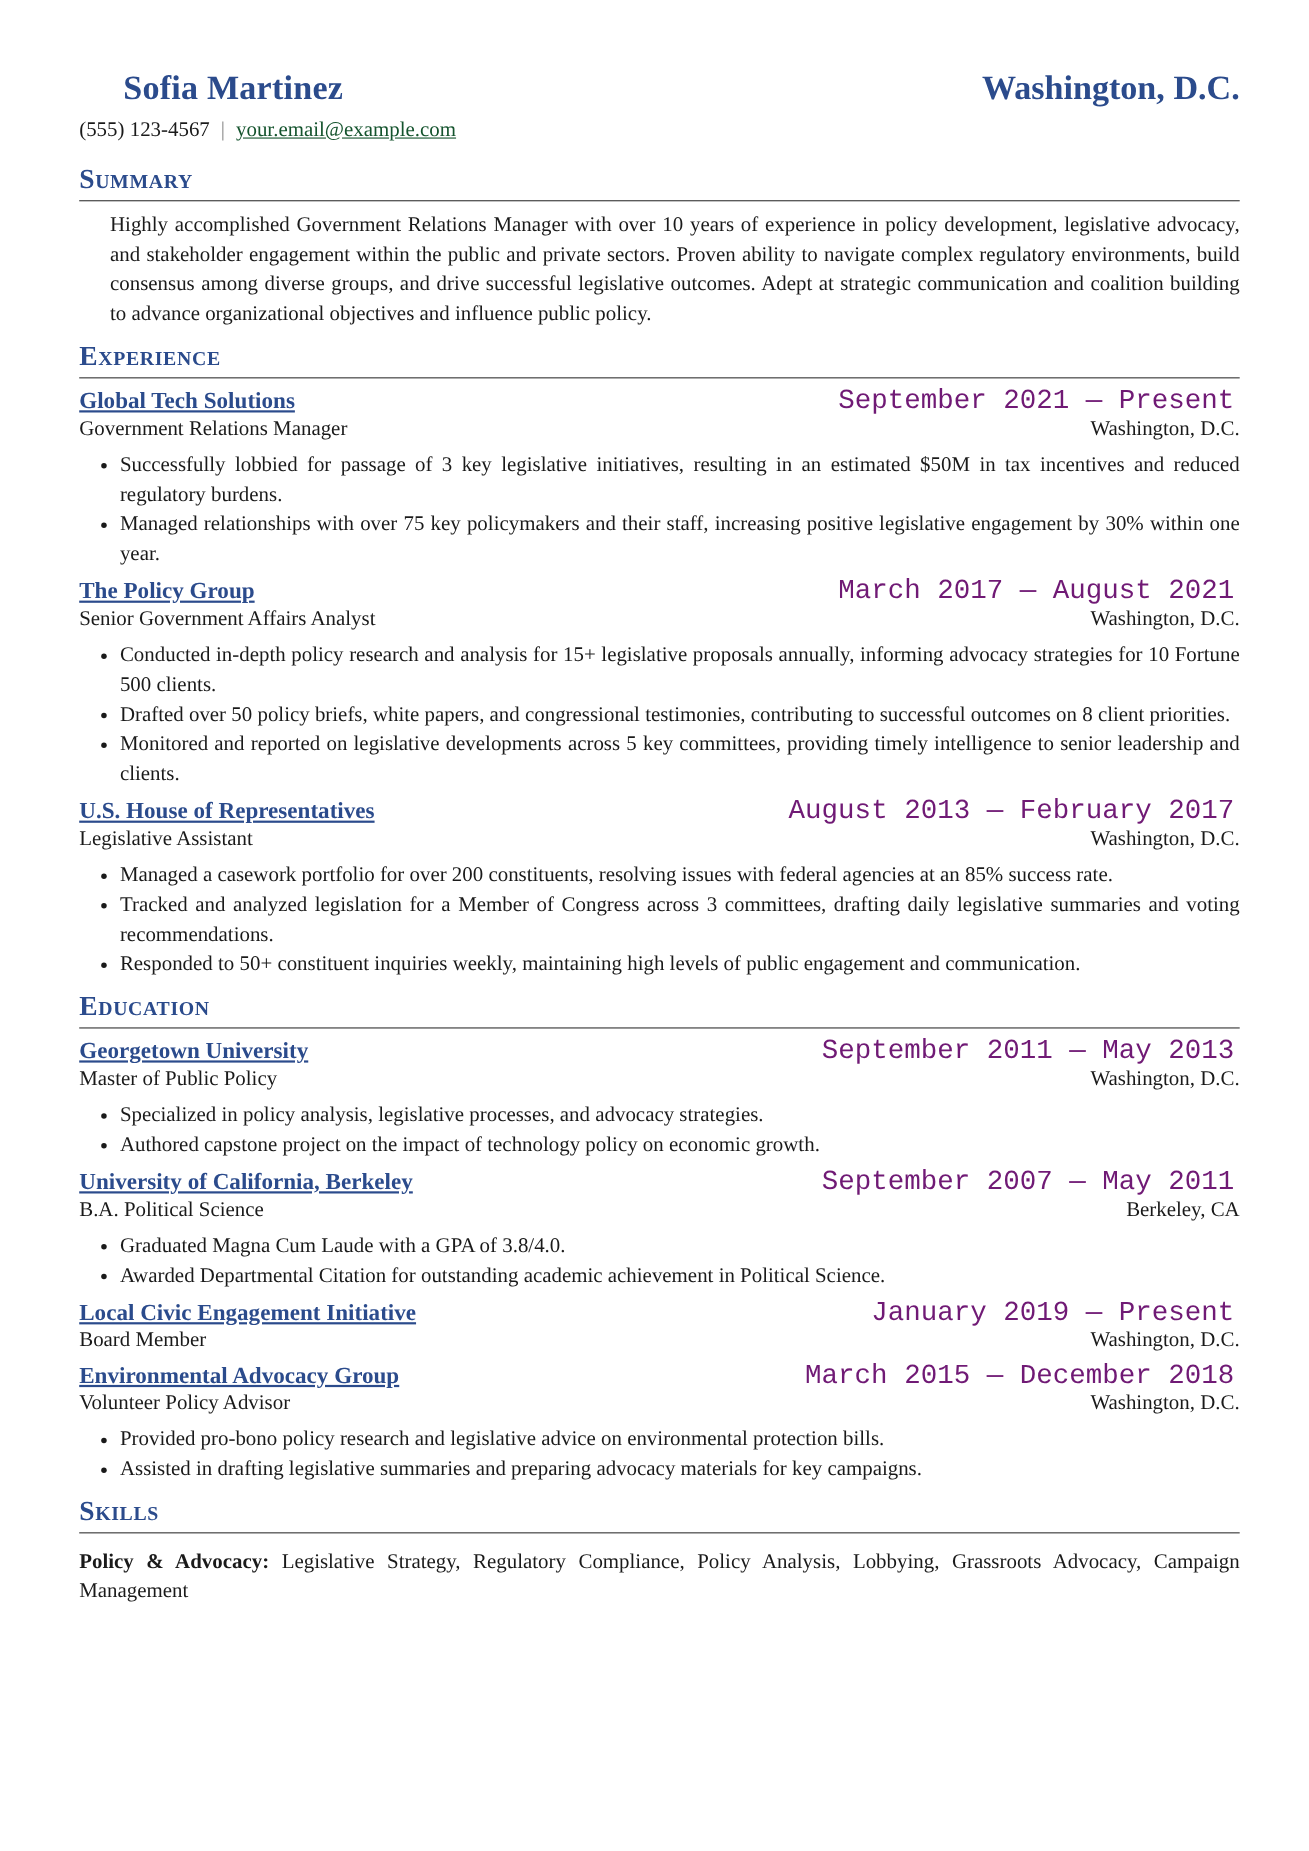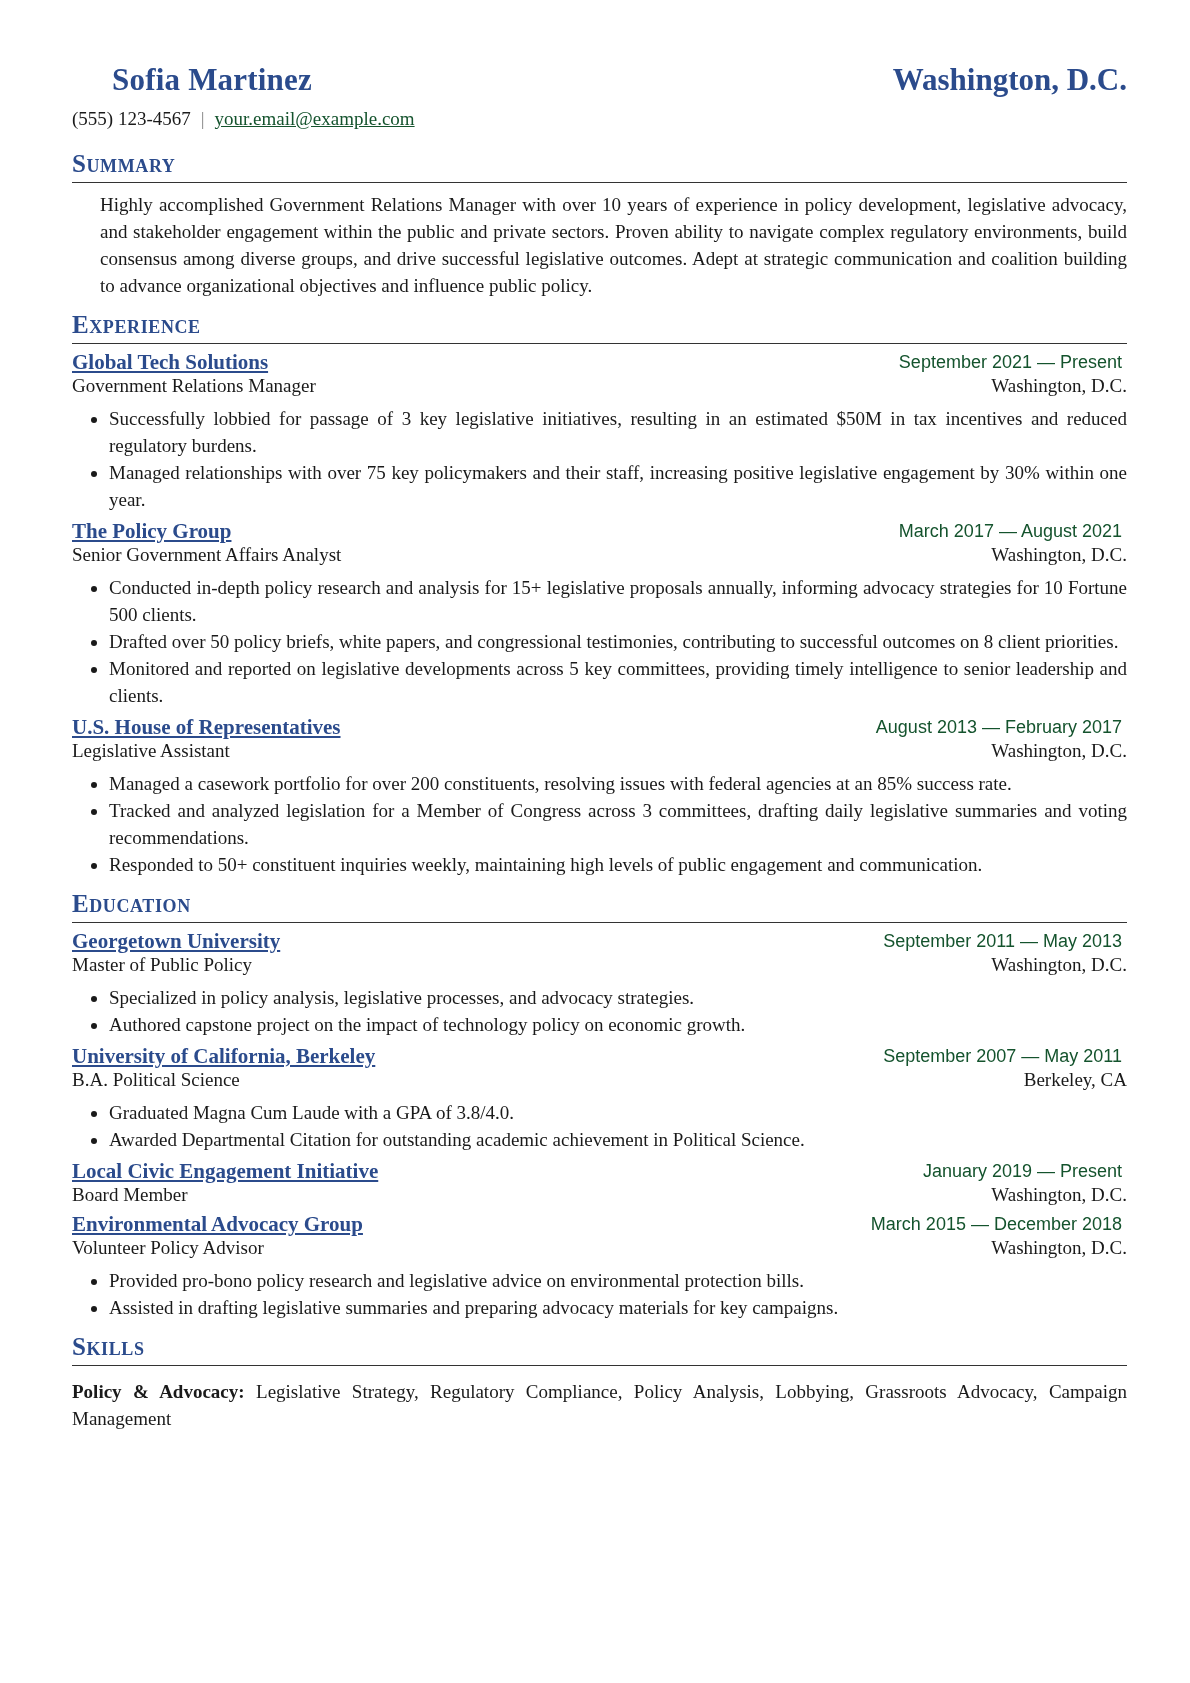--- a/index.html
+++ b/index.html
@@ -17,21 +17,21 @@
   .contact a { color: #14532d; text-decoration: underline; }
   .section-title {
     font-family: "Liberation Serif", serif; font-weight: bold; font-variant: small-caps;
     font-size: 25px; color: #2b4b8c; letter-spacing: 0.6px;
     border-bottom: 1.5px solid #333; line-height: 28px; padding-bottom: 4px; margin-top: 12px;
   }
   .para { font-family: "Liberation Serif", serif; font-size: 19px; line-height: 27px; text-align: justify; margin-top: 8px; margin-left: 28px; }
   .entry { margin-top: 6px; }
   .entry-row { display: flex; justify-content: space-between; align-items: center; gap: 13px; }
   .org { font-family: "Liberation Serif", serif; font-weight: bold; font-size: 21px; color: #2b4b8c; text-decoration: underline; }
-  .dates { font-family: Liberation Sans, sans-serif; font-size: 18px; color: #14532d; padding-right: 5px; }
+  .dates { font-family: Liberation Mono, monospace; font-size: 25px; color: #701a75; padding-right: 5px; }
   .role { font-family: "Liberation Serif", serif; font-size: 19px; }
   .loc { font-family: "Liberation Serif", serif; font-size: 19px; }
   ul.bullets { margin: 8px 0 0 0; padding-left: 25px; }
   ul.bullets li { font-family: "Liberation Serif", serif; font-size: 19px; line-height: 27px; text-align: justify; margin-left: 12px; }
   .skills { font-family: "Liberation Serif", serif; font-size: 19px; line-height: 27px; text-align: justify; margin-top: 12px; }
   .skills b { font-weight: bold; }
 </style>
 </head>
 <body>
 

